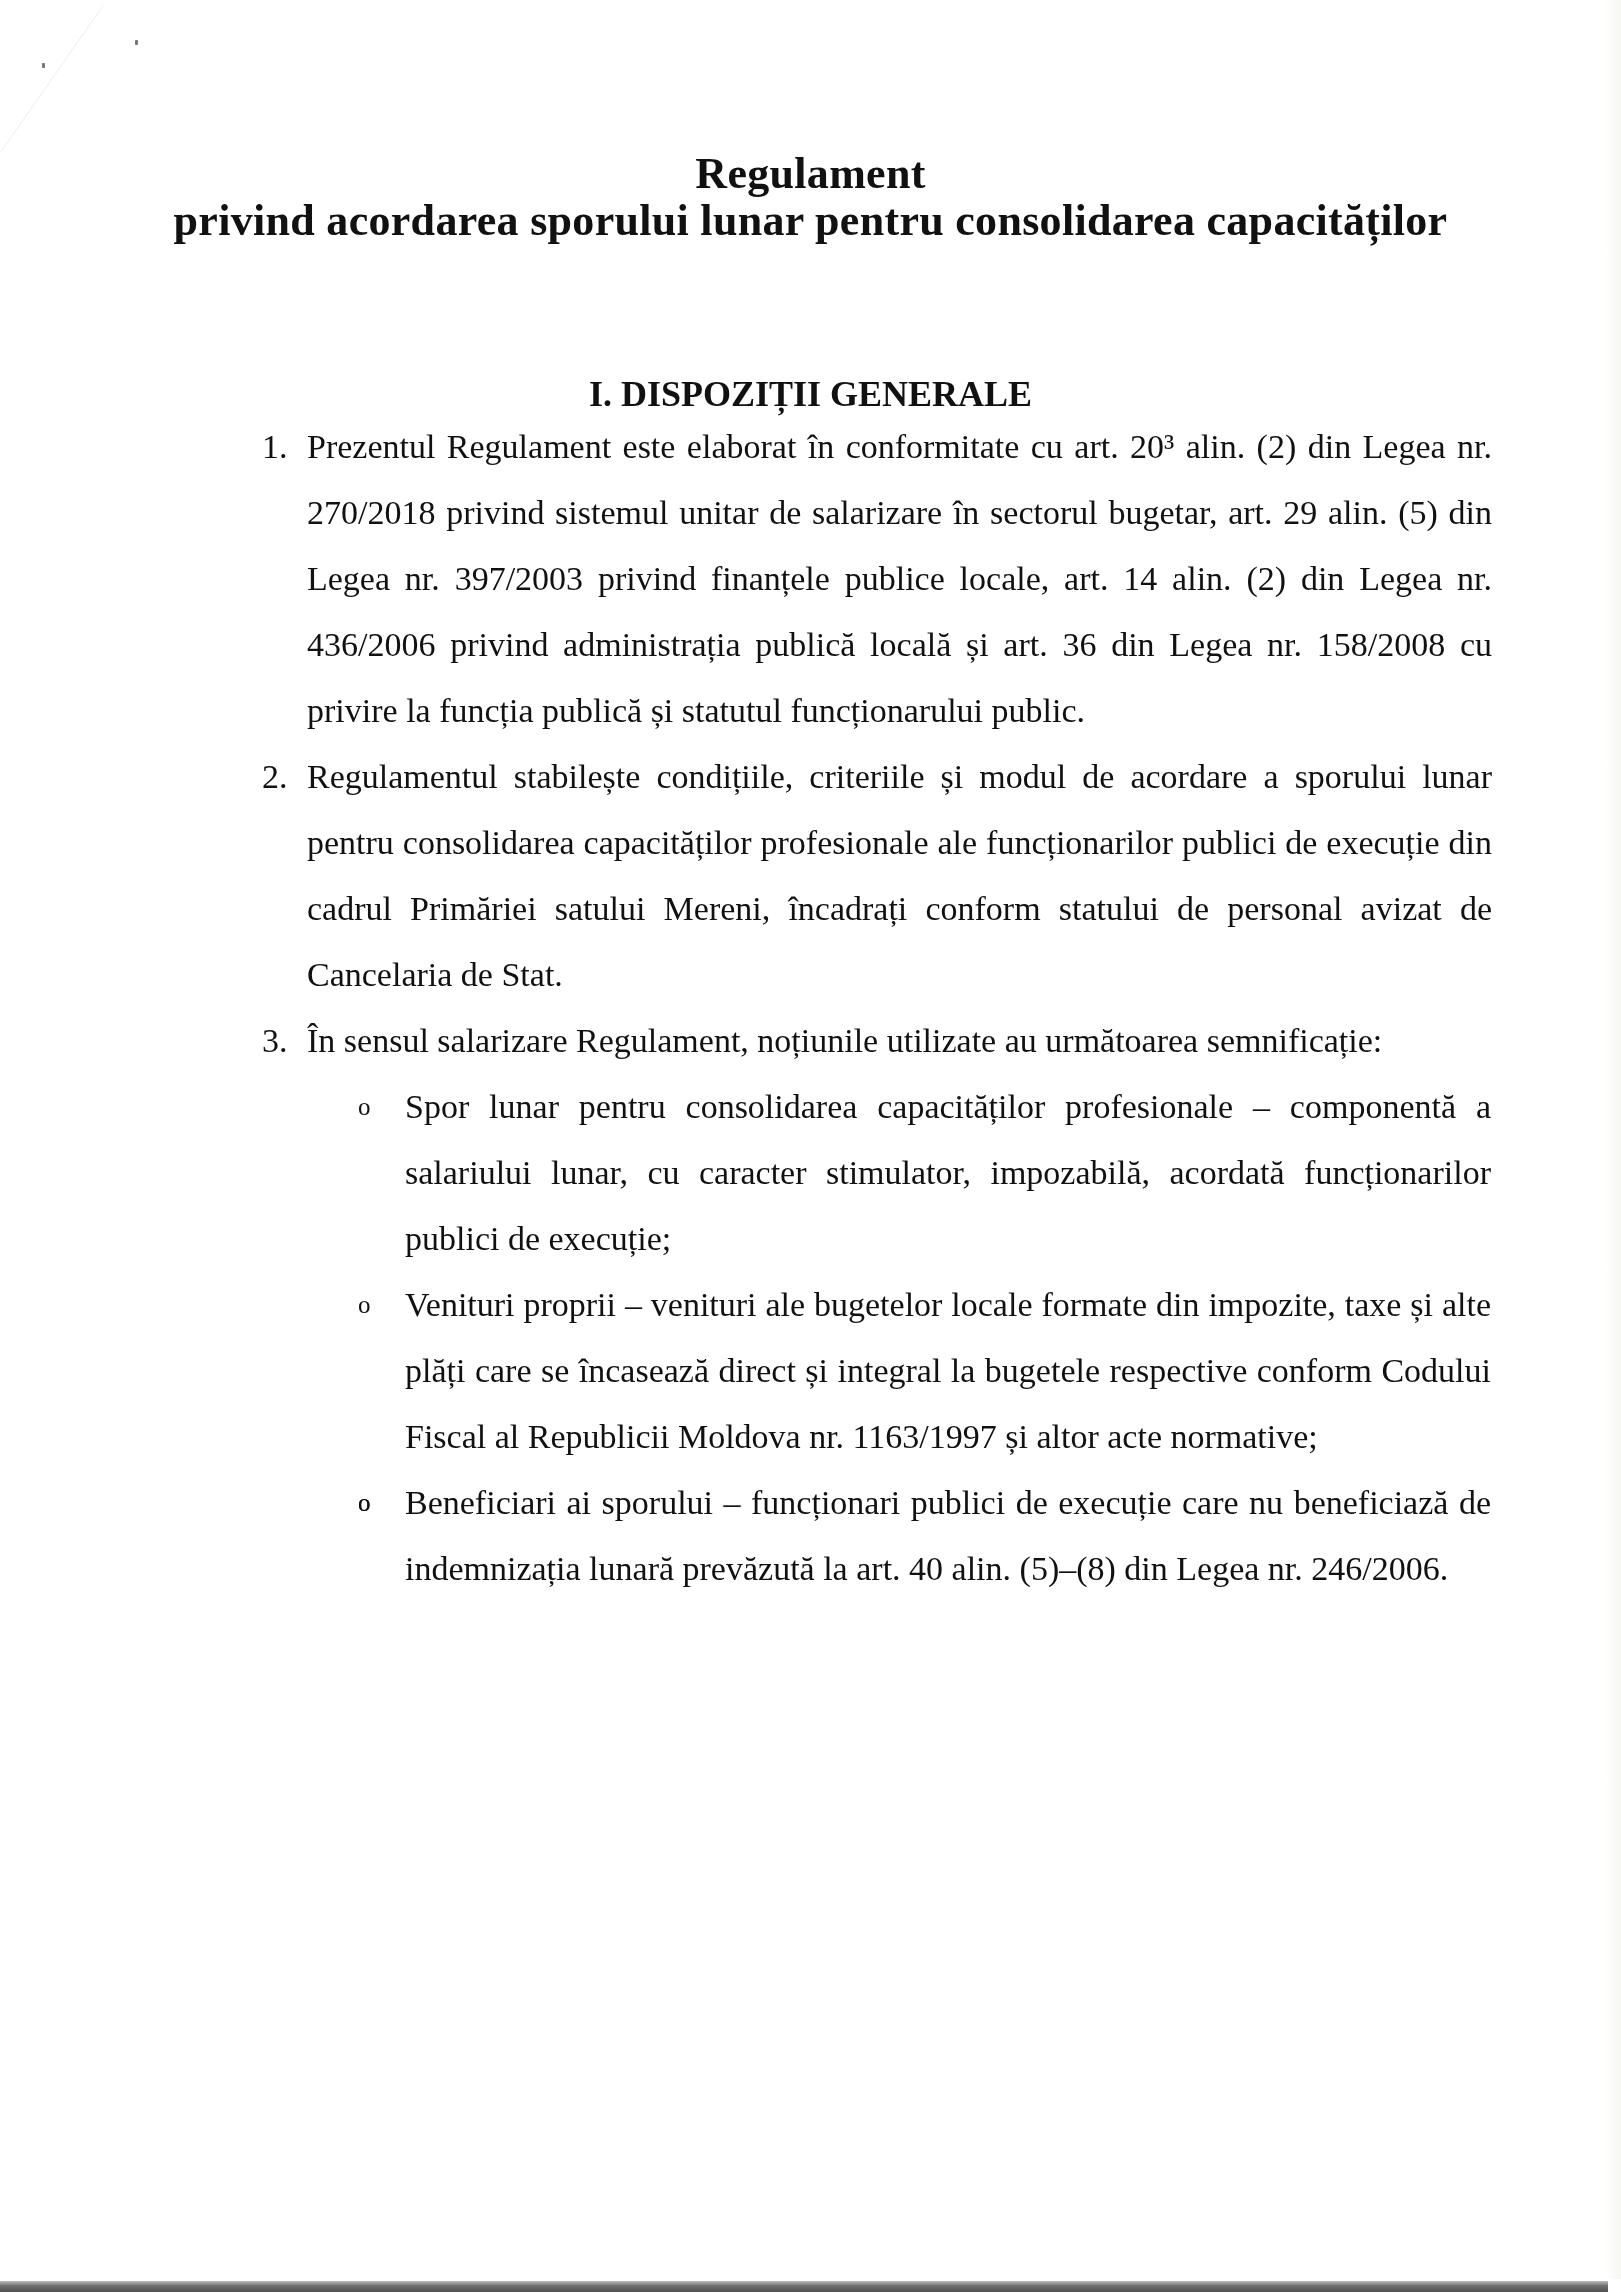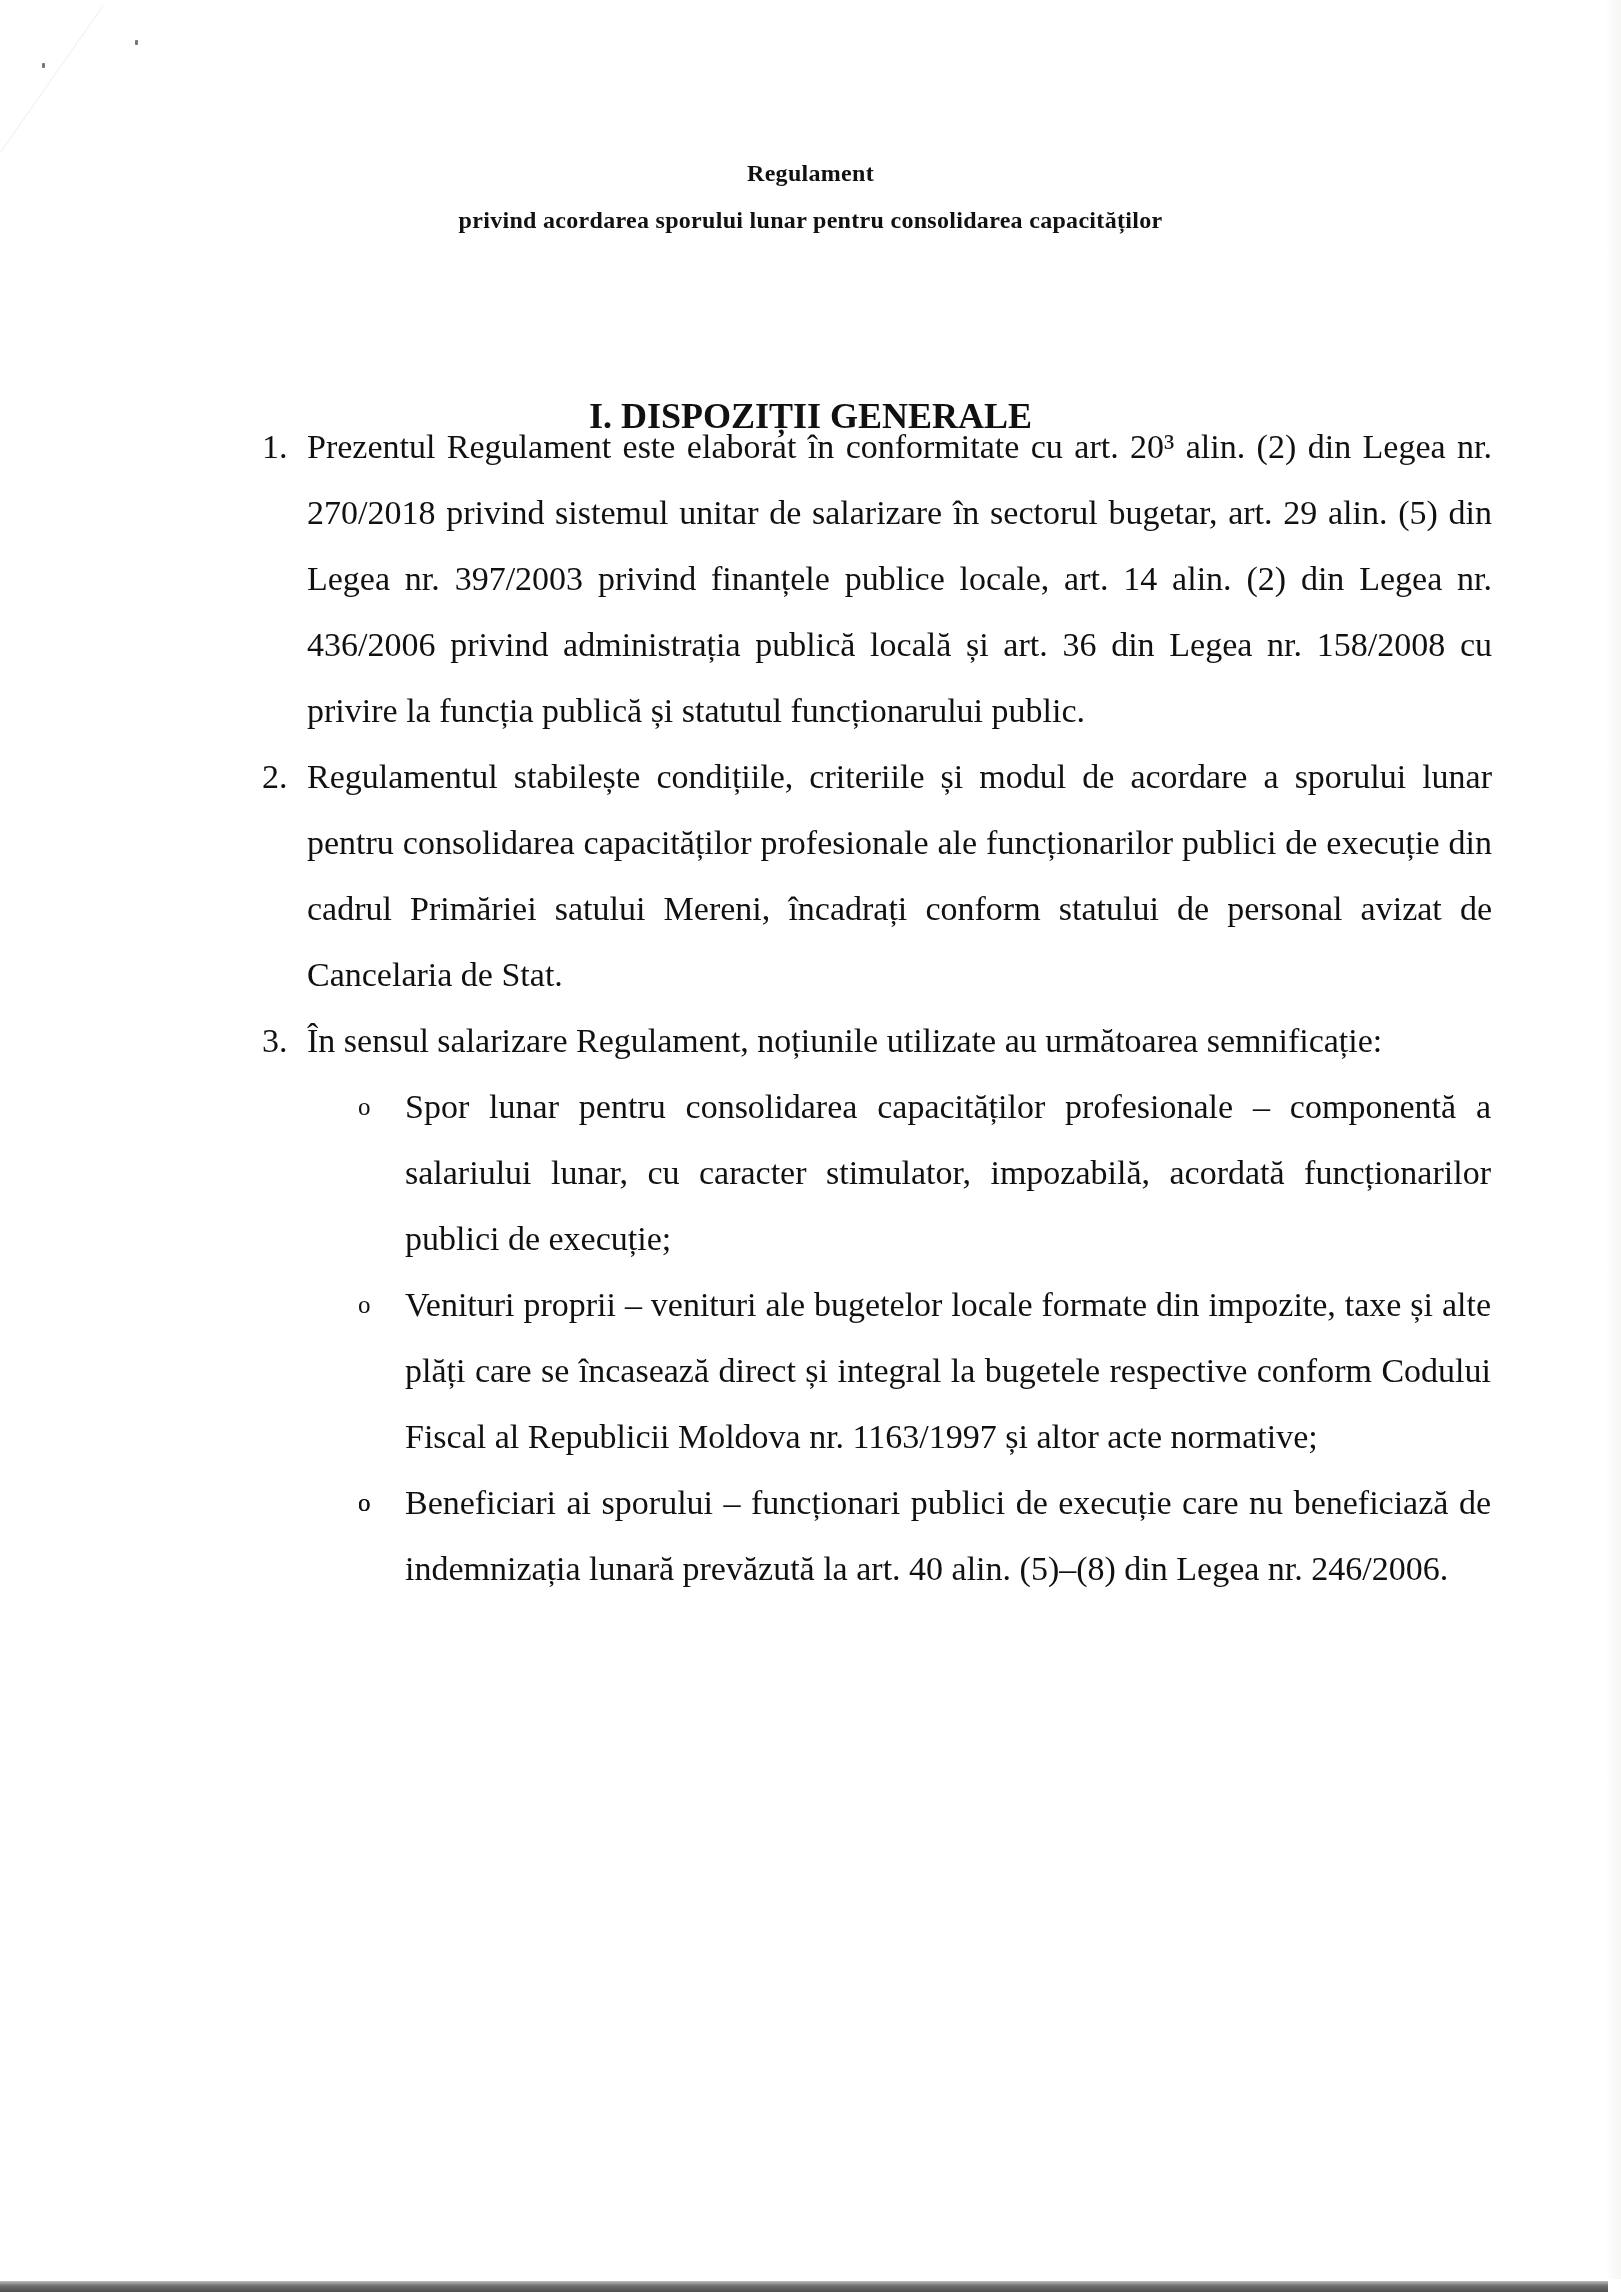--- a/index.html
+++ b/index.html
@@ -47,35 +47,34 @@
     transform: rotate(35deg);
     transform-origin: top left;
   }
 
   .title-block {
     position: absolute;
     left: 0; top: 150px;
     width: 1621px;
     text-align: center;
     font-weight: bold;
-    font-size: 24px;
+    font-size: 44px;
     line-height: 47px;
     letter-spacing: 0.3px;
   }
   .title-block div { white-space: nowrap; }
 
   .section-heading {
     position: absolute;
     left: 0; top: 371px;
     width: 1621px;
     text-align: center;
     font-weight: bold;
     font-size: 36px;
     line-height: 47px;
-    margin-top: 22px;
   }
 
   .body-list {
     position: absolute;
     left: 262px;
     top: 414px;
     width: 1230px;
     font-size: 34px;
     line-height: 66px;
   }

